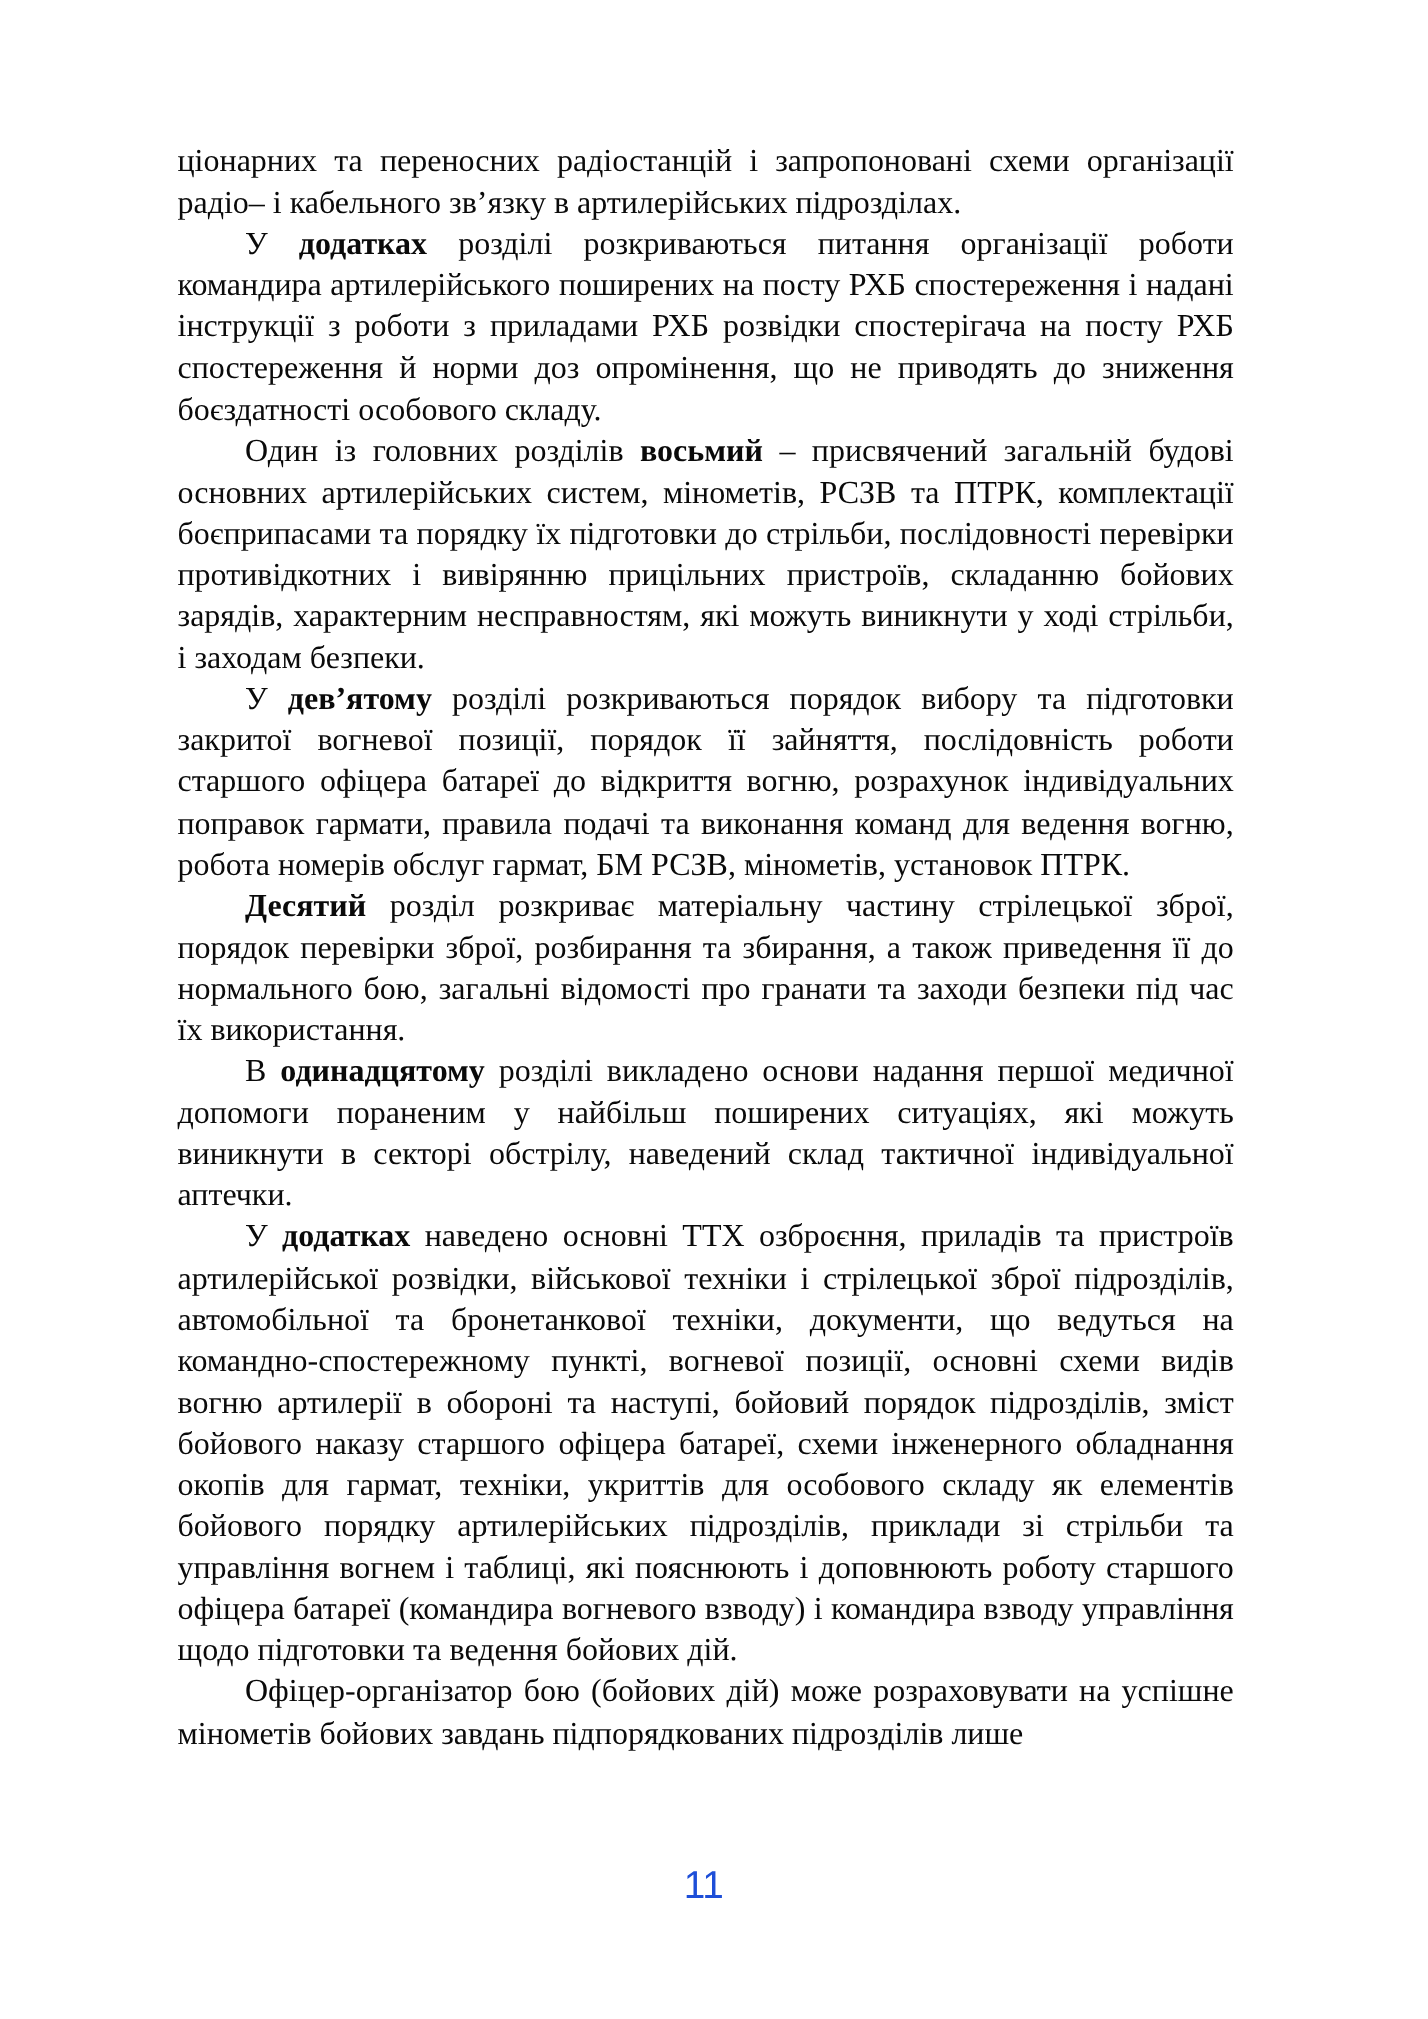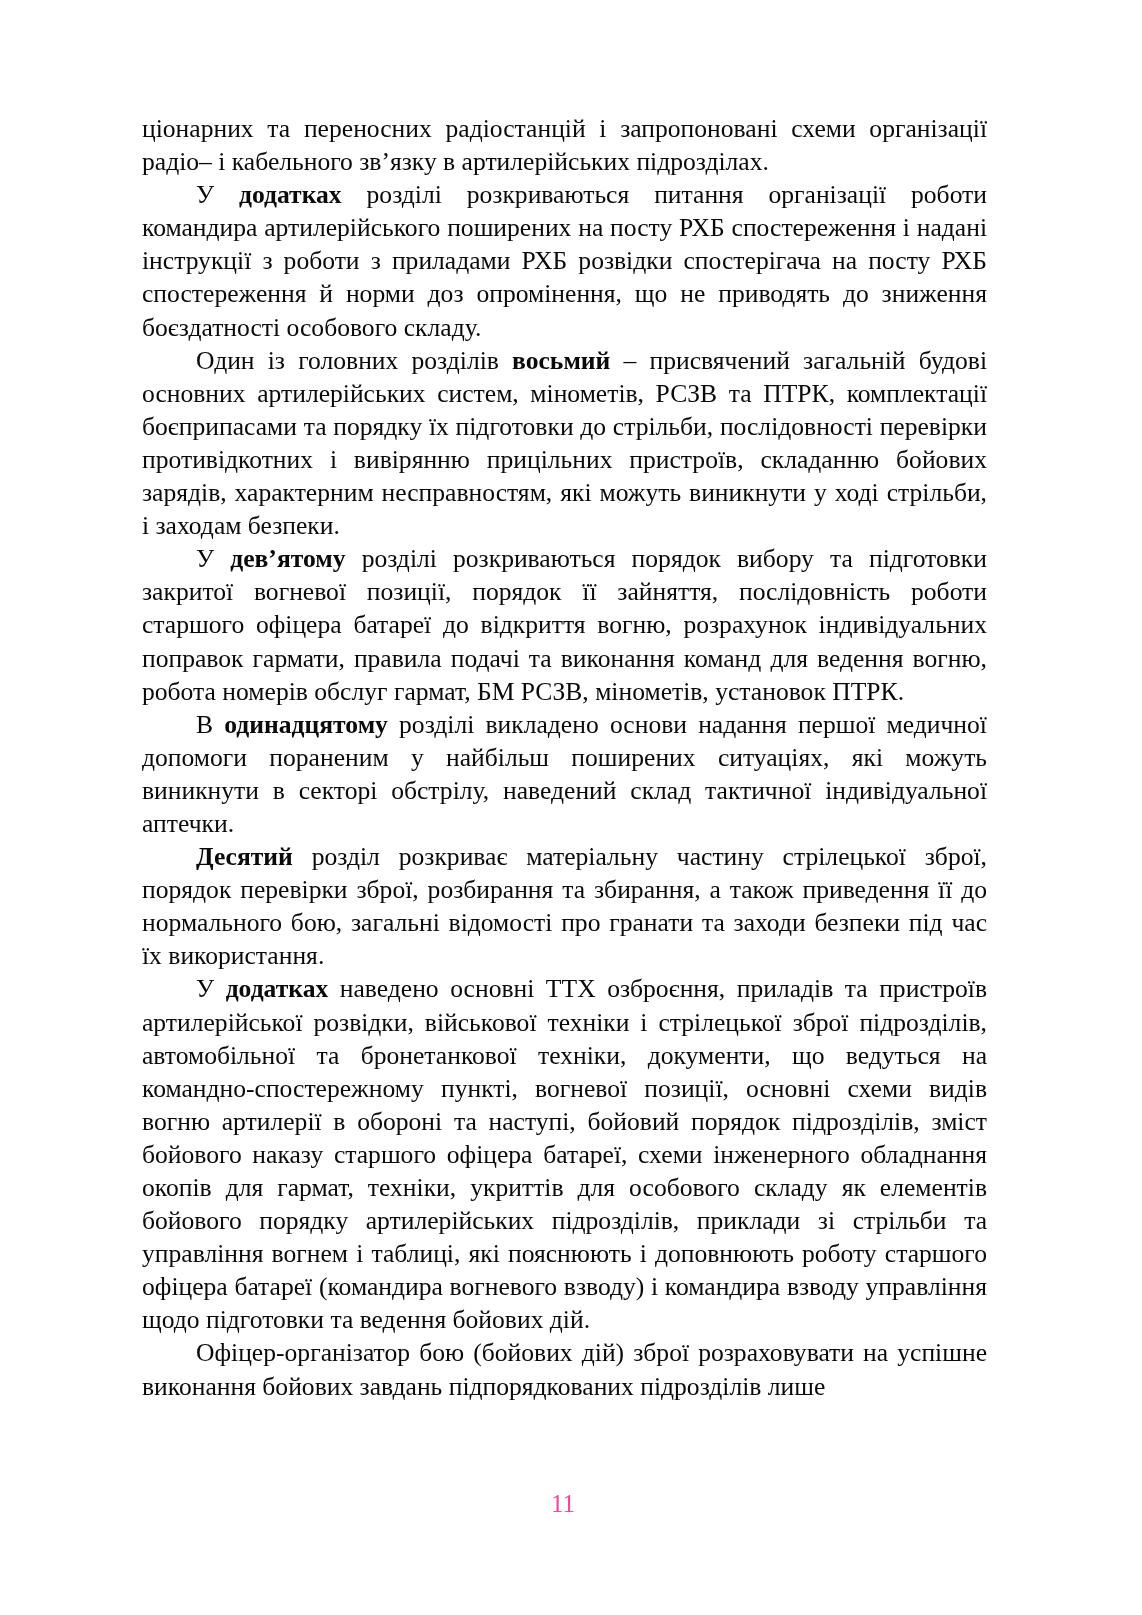--- a/index.html
+++ b/index.html
@@ -42,45 +42,45 @@
   .para b,
   .para strong {
     font-weight: 700;
   }
   .page-number {
     position: absolute;
     left: 0;
     right: 0;
     top: 1490px;
     text-align: center;
-    font-family: Liberation Serif, serif;
-    font-size: 25px;
-    color: #ec4899;
+    font-family: Liberation Sans, sans-serif;
+    font-size: 31px;
+    color: #1d4ed8;
   }
 </style>
 </head>
 <body>
 
 <div class="page">
 
   <div class="text-block">
 
     <p class="para cont"><span>ціонарних та переносних радіостанцій і запропоновані схеми організації радіо– і кабельного зв’язку в артилерійських підрозділах.</span></p>
 
     <p class="para"><span>У </span><b>додатках</b><span> розділі розкриваються питання організації роботи командира артилерійського поширених на посту РХБ спостереження і надані інструкції з роботи з приладами РХБ розвідки спостерігача на посту РХБ спостереження й норми доз опромінення, що не приводять до зниження боєздатності особового складу.</span></p>
 
     <p class="para"><span>Один із головних розділів </span><b>восьмий</b><span> – присвячений загальній будові основних артилерійських систем, мінометів, РСЗВ та ПТРК, комплектації боєприпасами та порядку їх підготовки до стрільби, послідовності перевірки противідкотних і вивірянню прицільних пристроїв, складанню бойових зарядів, характерним несправностям, які можуть виникнути у ході стрільби, і заходам безпеки.</span></p>
 
     <p class="para"><span>У </span><b>дев’ятому</b><span> розділі розкриваються порядок вибору та підготовки закритої вогневої позиції, порядок її зайняття, послідовність роботи старшого офіцера батареї до відкриття вогню, розрахунок індивідуальних поправок гармати, правила подачі та виконання команд для ведення вогню, робота номерів обслуг гармат, БМ РСЗВ, мінометів, установок ПТРК.</span></p>
 
+    <p class="para"><span></span><b>Десятий</b><span> розділ розкриває матеріальну частину стрілецької зброї, порядок перевірки зброї, розбирання та збирання, а також приведення її до нормального бою, загальні відомості про гранати та заходи безпеки під час їх використання.</span></p>
+
     <p class="para"><span>В </span><b>одинадцятому</b><span> розділі викладено основи надання першої медичної допомоги пораненим у найбільш поширених ситуаціях, які можуть виникнути в секторі обстрілу, наведений склад тактичної індивідуальної аптечки.</span></p>
-
-    <p class="para"><span></span><b>Десятий</b><span> розділ розкриває матеріальну частину стрілецької зброї, порядок перевірки зброї, розбирання та збирання, а також приведення її до нормального бою, загальні відомості про гранати та заходи безпеки під час їх використання.</span></p>
 
     <p class="para"><span>У </span><b>додатках</b><span> наведено основні ТТХ озброєння, приладів та пристроїв артилерійської розвідки, військової техніки і стрілецької зброї підрозділів, автомобільної та бронетанкової техніки, документи, що ведуться на командно-спостережному пункті, вогневої позиції, основні схеми видів вогню артилерії в обороні та наступі, бойовий порядок підрозділів, зміст бойового наказу старшого офіцера батареї, схеми інженерного обладнання окопів для гармат, техніки, укриттів для особового складу як елементів бойового порядку артилерійських підрозділів, приклади зі стрільби та управління вогнем і таблиці, які пояснюють і доповнюють роботу старшого офіцера батареї (командира вогневого взводу) і командира взводу управління щодо підготовки та ведення бойових дій.</span></p>
 
-    <p class="para"><span>Офіцер-організатор бою (бойових дій) зброї розраховувати на успішне виконання бойових завдань підпорядкованих підрозділів лише</span></p>
+    <p class="para"><span>Офіцер-організатор бою (бойових дій) може розраховувати на успішне мінометів бойових завдань підпорядкованих підрозділів лише</span></p>
 
   </div>
 
   <div class="page-number">11</div>
 
 </div>
 
 </body></html>

